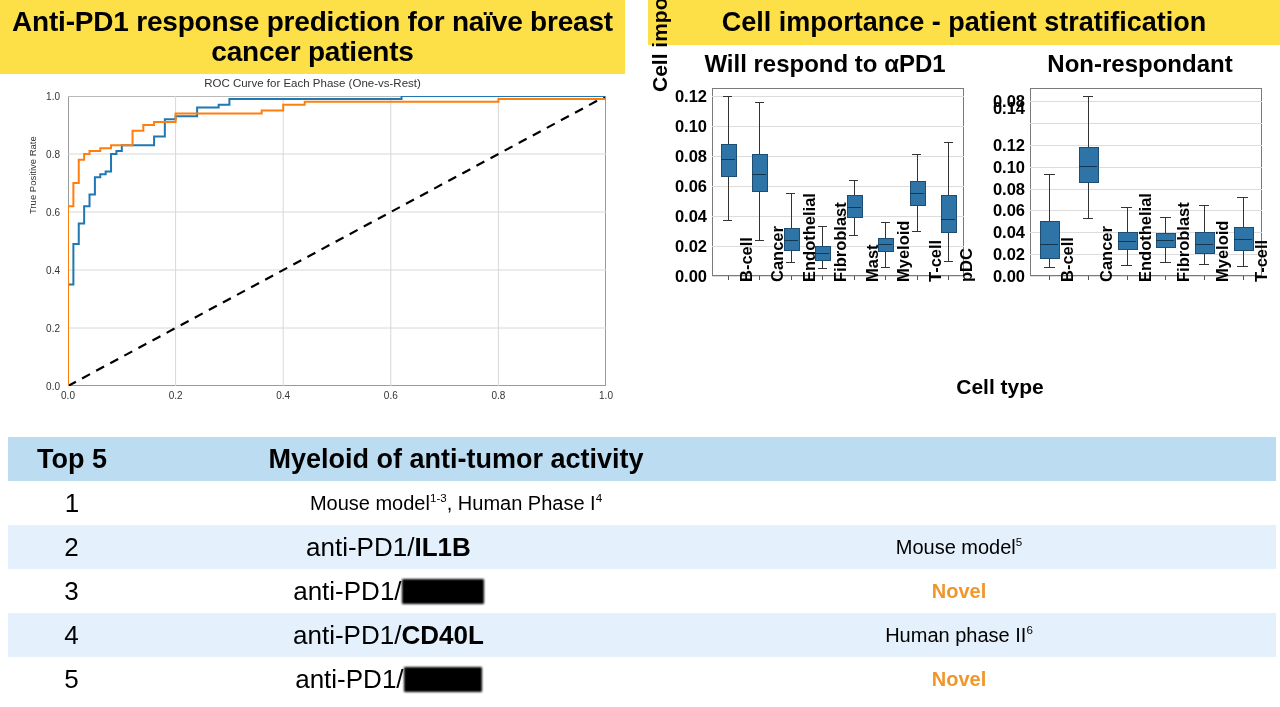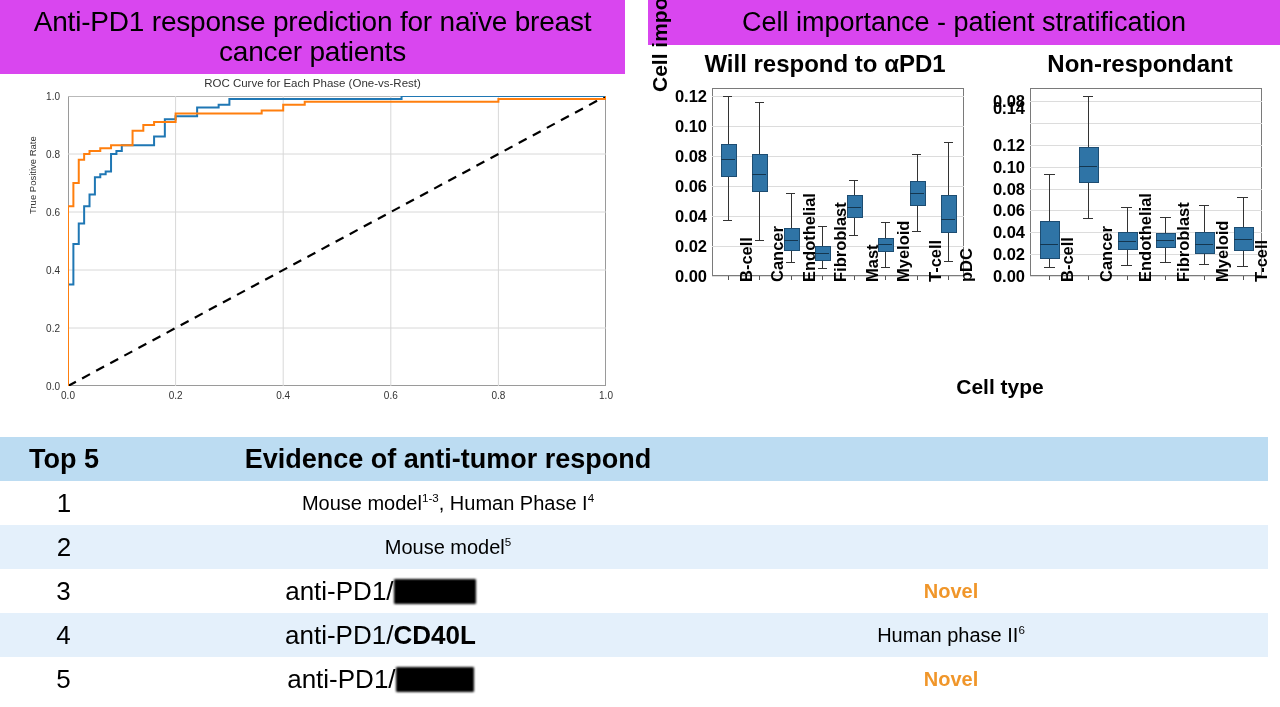--- a/index.html
+++ b/index.html
@@ -1,21 +1,21 @@
 <!DOCTYPE html>
 <html><head>
 <meta charset="utf-8">
 <style>
   html,body{margin:0;padding:0;background:#ffffff;}
   body{width:1280px;height:707px;position:relative;overflow:hidden;
        font-family:"Liberation Sans",sans-serif;color:#000;}
 
   
-  .title-band{position:absolute;background:#d946ef;display:flex;align-items:center;
-              justify-content:center;text-align:center;font-weight:normal;line-height:1.08;}
+  .title-band{position:absolute;background:#fde047;display:flex;align-items:center;
+              justify-content:center;text-align:center;font-weight:bold;line-height:1.08;}
   #left-title{left:0;top:0;width:625px;height:74px;font-size:28px;letter-spacing:-0.2px;}
   #right-title{left:648px;top:0;width:632px;height:45px;font-size:27px;}
 
   .sub-title{position:absolute;font-weight:bold;font-size:24px;text-align:center;}
   #sub-left{left:660px;top:50px;width:330px;}
   #sub-right{left:1000px;top:50px;width:280px;}
 
   
   #roc-panel{position:absolute;left:0;top:74px;width:625px;height:358px;background:#fff;}
   #roc-title{position:absolute;left:0;top:3px;width:625px;text-align:center;
@@ -50,21 +50,21 @@
              white-space:nowrap;transform-origin:left top;transform:rotate(-90deg);}
   #cell-type-label{position:absolute;left:880px;top:375px;width:240px;text-align:center;
              font-size:21px;font-weight:bold;}
   .box{position:absolute;background:#2f74a6;border:1px solid #1d4d72;}
   .median{position:absolute;height:1px;background:#14364f;}
   .whisker{position:absolute;width:1px;background:#333;}
   .cap{position:absolute;height:1px;background:#333;}
   .tickmark{position:absolute;width:1px;height:4px;background:#555;top:100%;}
 
   
-  #table{position:absolute;left:0;top:437px;width:1268px;}
+  #table{position:absolute;left:0;top:437px;width:1268px;padding-left:8px;}
   .trow{display:flex;align-items:center;height:44px;}
   .trow.header{background:#bcdcf2;font-weight:bold;}
   .trow.odd{background:#ffffff;}
   .trow.even{background:#e4f0fb;}
   .c-rank{width:128px;text-align:center;font-size:26px;}
   .c-comb{width:512px;text-align:center;font-size:26px;}
   .c-evi{width:640px;text-align:center;font-size:20px;}
   .trow.header .c-rank,.trow.header .c-comb,.trow.header .c-evi{font-size:27px;}
   .bold{font-weight:bold;}
   .novel{color:#f0962a;font-weight:bold;}
@@ -281,29 +281,30 @@
       <div class="box" style="left:203.7733333333333px;top:138.81395348837208px;width:17.786666666666665px;height:21.860465116279073px"></div>
       <div class="median" style="left:203.7733333333333px;top:150.83720930232556px;width:17.786666666666665px"></div>
       <div class="tickmark" style="left:212.66666666666666px"></div>
       <div class="bp-xlabel" style="left:221.66666666666666px">T-cell</div>
     </div>
 <div id="cell-type-label">Cell type</div>
 
 <div id="table">
   <div class="trow header">
     <div class="c-rank">Top 5</div>
-    <div class="c-evi">Evidence of anti-tumor respond</div>
+    <div class="c-evi">Myeloid of anti-tumor activity</div>
   </div>
   <div id="table-body">
       <div class="trow odd">
         <div class="c-rank">1</div>
         <div class="c-evi"><span>Mouse model<sup>1-3</sup>, Human Phase I<sup>4</sup></span></div>
       </div>
       <div class="trow even">
         <div class="c-rank">2</div>
+        <div class="c-comb"><span>anti-PD1/</span><span class="bold">IL1B</span></div>
         <div class="c-evi"><span>Mouse model<sup>5</sup></span></div>
       </div>
       <div class="trow odd">
         <div class="c-rank">3</div>
         <div class="c-comb"><span>anti-PD1/</span><span class="redact" style="width:82px;height:25px">&nbsp;</span></div>
         <div class="c-evi"><span class="novel">Novel</span></div>
       </div>
       <div class="trow even">
         <div class="c-rank">4</div>
         <div class="c-comb"><span>anti-PD1/</span><span class="bold">CD40L</span></div>

